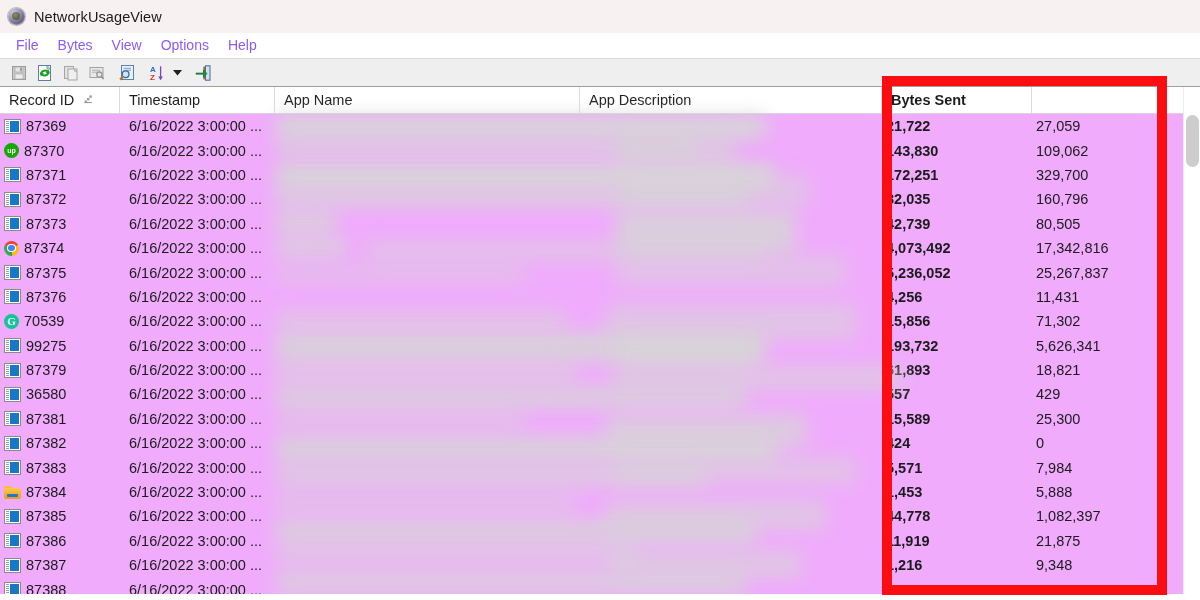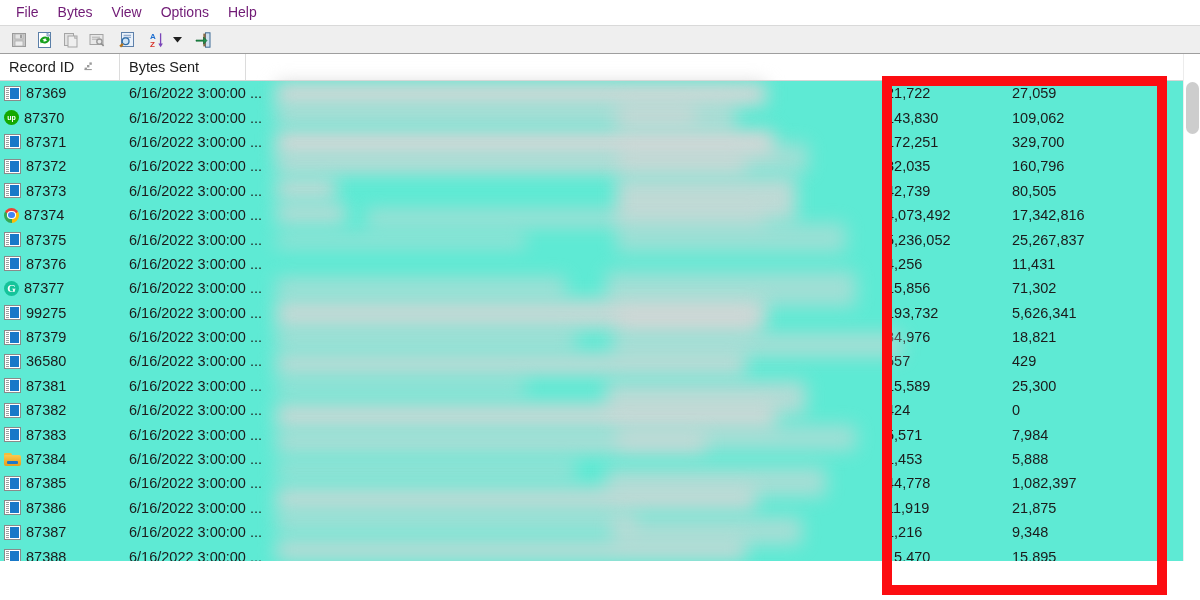--- a/index.html
+++ b/index.html
@@ -57,21 +57,21 @@
     height: 26px;
     background: #ffffff;
     display: flex;
     align-items: center;
     padding-left: 7px;
     box-sizing: border-box;
     border-bottom: 1px solid #d9d9d9;
   }
   .menu-item {
     font-size: 14px;
-    color: #701a75;
+    color: #8b5cf6;
     padding: 2px 10px 3px 9px;
     cursor: default;
     white-space: nowrap;
   }
 
   
   .toolbar {
     height: 28px;
     background: #efefef;
     display: flex;
@@ -97,21 +97,21 @@
     align-items: center;
     justify-content: center;
     margin-right: 7px;
     cursor: default;
   }
 
   
   .grid {
     position: relative;
     height: 507px;
-    background: #5eead4;
+    background: #f0abfc;
     overflow: hidden;
   }
   .grid-header {
     display: flex;
     height: 27px;
     background: #ffffff;
     border-bottom: 1px solid #d6d6d6;
     box-sizing: border-box;
   }
   .hcell {
@@ -152,21 +152,21 @@
     overflow: hidden;
   }
   .cell.num { }
   .cell.ts  { padding-left: 9px; }
 
   
   .c-record { width: 120px; }
   .c-time   { width: 155px; }
   .c-app    { width: 305px; }
   .c-desc   { width: 302px; }
-  .c-sent   { width: 126px; }
+  .c-sent   { width: 150px; font-weight: bold; }
   .c-recv   { width: 152px; }
 
   .row-icon {
     width: 17px;
     height: 15px;
     margin-right: 5px;
     flex: 0 0 auto;
     position: relative;
   }
 
@@ -317,20 +317,24 @@
     box-sizing: border-box;
     pointer-events: none;
     z-index: 50;
   }
 </style>
 </head>
 <body>
 
 <div id="app">
 
+  <div class="titlebar">
+    <div class="title-icon"></div>
+    <div class="title-text">NetworkUsageView</div>
+  </div>
 
   <div class="menubar">
     <div class="menu-item">File</div>
     <div class="menu-item">Bytes</div>
     <div class="menu-item">View</div>
     <div class="menu-item">Options</div>
     <div class="menu-item">Help</div>
   </div>
 
   <div class="toolbar">
@@ -413,20 +417,23 @@
         <span>Record ID</span>
         <span class="sort-ind">
           <svg width="11" height="11" viewBox="0 0 11 11">
             <rect x="6.4" y="1.4" width="2.4" height="2.4" fill="#9b9b9b"></rect>
             <rect x="4.0" y="4.0" width="2.4" height="2.4" fill="#9b9b9b"></rect>
             <rect x="1.6" y="6.6" width="2.4" height="2.4" fill="#9b9b9b"></rect>
             <rect x="1.6" y="8.0" width="7.2" height="1.1" fill="#9b9b9b"></rect>
           </svg>
         </span>
       </div>
+      <div class="hcell c-time">Timestamp</div>
+      <div class="hcell c-app">App Name</div>
+      <div class="hcell c-desc">App Description</div>
       <div class="hcell c-sent">Bytes Sent</div>
     </div>
 
     <div class="rows" id="rows-container">
         <div class="row">
           <div class="cell c-record">
             <span class="row-icon ic-window"></span>
             <span>87369</span>
           </div>
           <div class="cell ts c-time">6/16/2022 3:00:00 ...</div>
@@ -508,21 +515,21 @@
           </div>
           <div class="cell ts c-time">6/16/2022 3:00:00 ...</div>
           <div class="cell c-app"></div>
           <div class="cell c-desc"></div>
           <div class="cell num c-sent">4,256</div>
           <div class="cell num c-recv">11,431</div>
         </div>
         <div class="row">
           <div class="cell c-record">
             <span class="row-icon ic-circle-g">G</span>
-            <span>87377</span>
+            <span>70539</span>
           </div>
           <div class="cell ts c-time">6/16/2022 3:00:00 ...</div>
           <div class="cell c-app"></div>
           <div class="cell c-desc"></div>
           <div class="cell num c-sent">15,856</div>
           <div class="cell num c-recv">71,302</div>
         </div>
         <div class="row">
           <div class="cell c-record">
             <span class="row-icon ic-window"></span>
@@ -535,21 +542,21 @@
           <div class="cell num c-recv">5,626,341</div>
         </div>
         <div class="row">
           <div class="cell c-record">
             <span class="row-icon ic-window"></span>
             <span>87379</span>
           </div>
           <div class="cell ts c-time">6/16/2022 3:00:00 ...</div>
           <div class="cell c-app"></div>
           <div class="cell c-desc"></div>
-          <div class="cell num c-sent">34,976</div>
+          <div class="cell num c-sent">61,893</div>
           <div class="cell num c-recv">18,821</div>
         </div>
         <div class="row">
           <div class="cell c-record">
             <span class="row-icon ic-window"></span>
             <span>36580</span>
           </div>
           <div class="cell ts c-time">6/16/2022 3:00:00 ...</div>
           <div class="cell c-app"></div>
           <div class="cell c-desc"></div>

